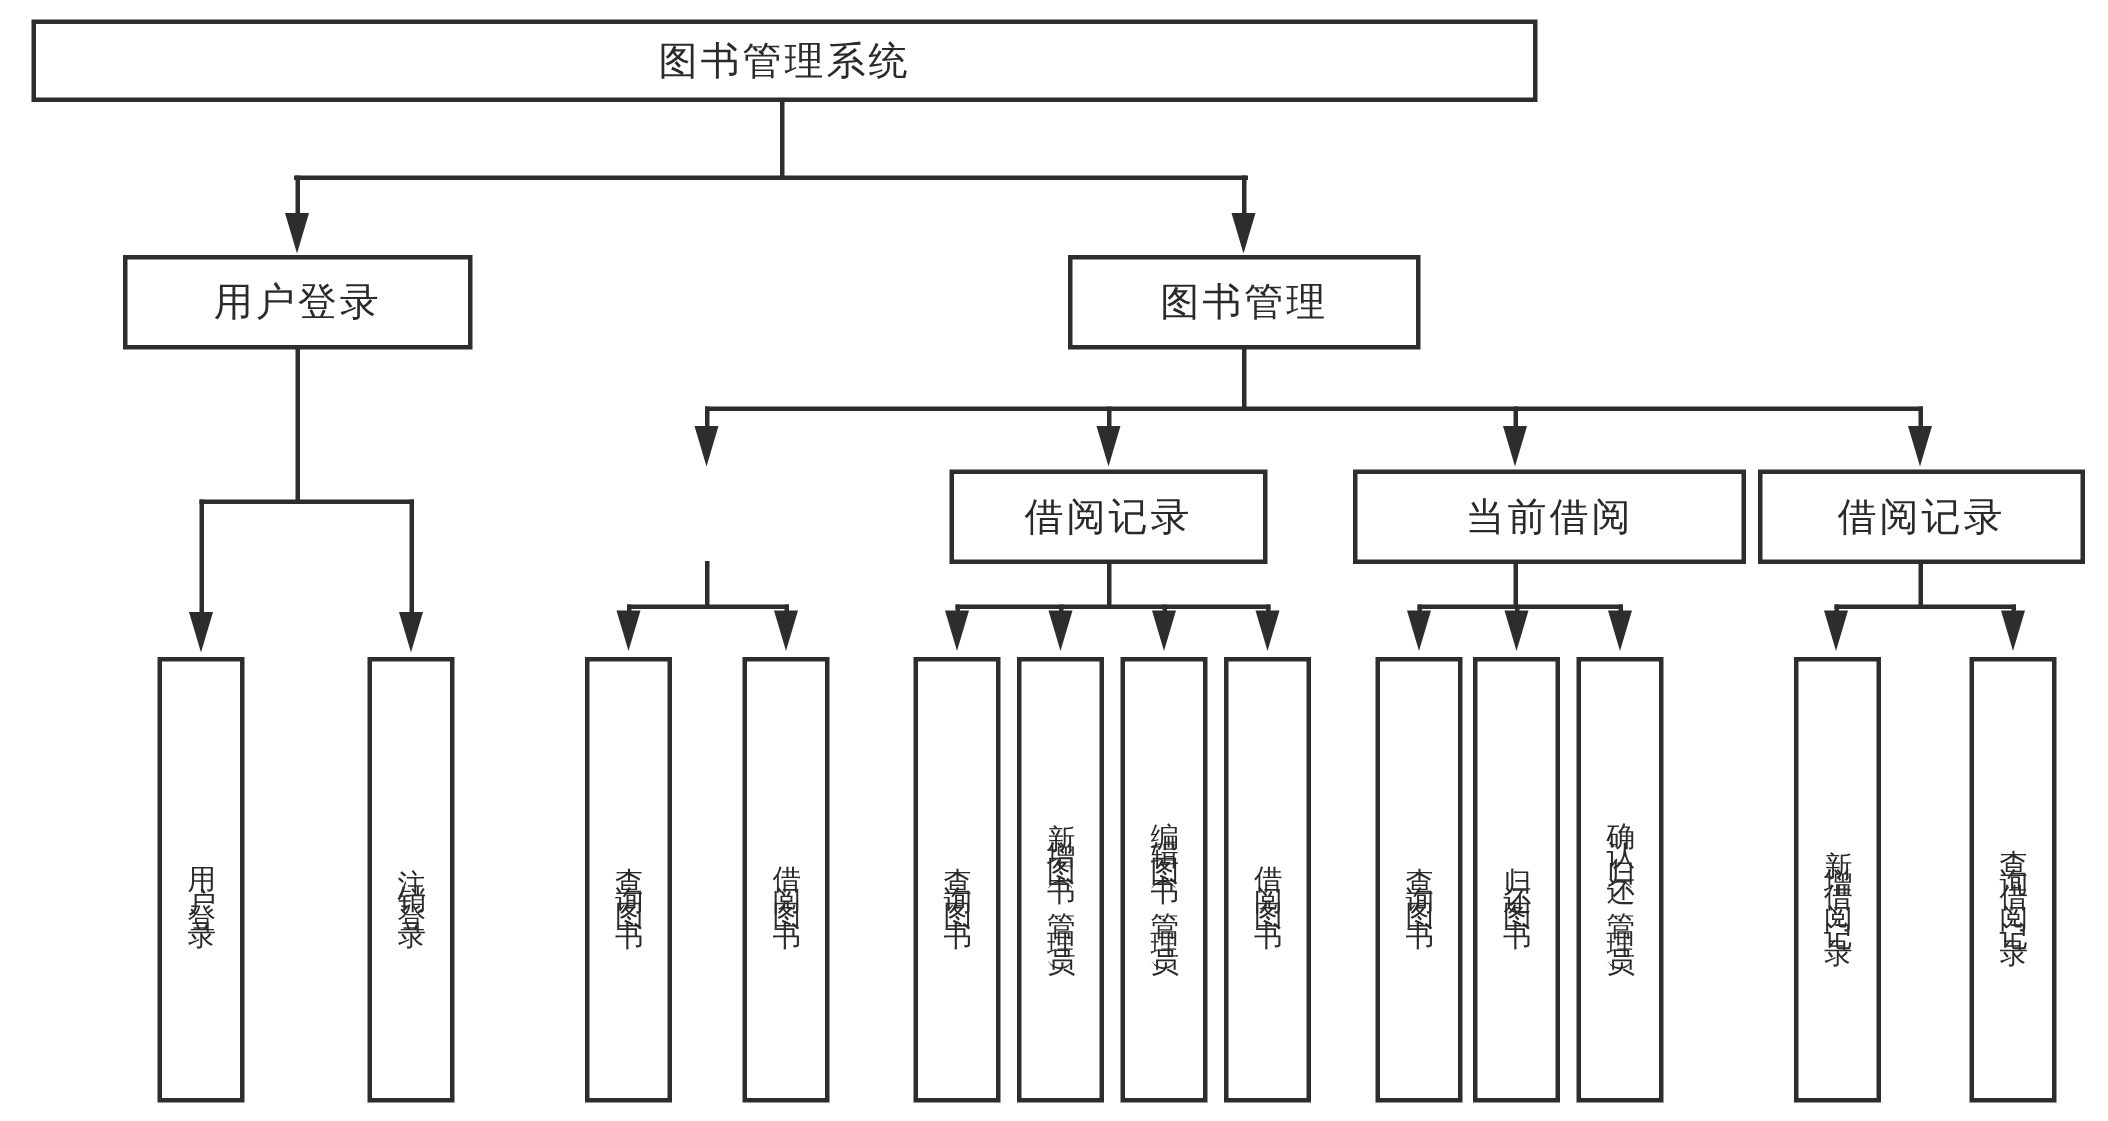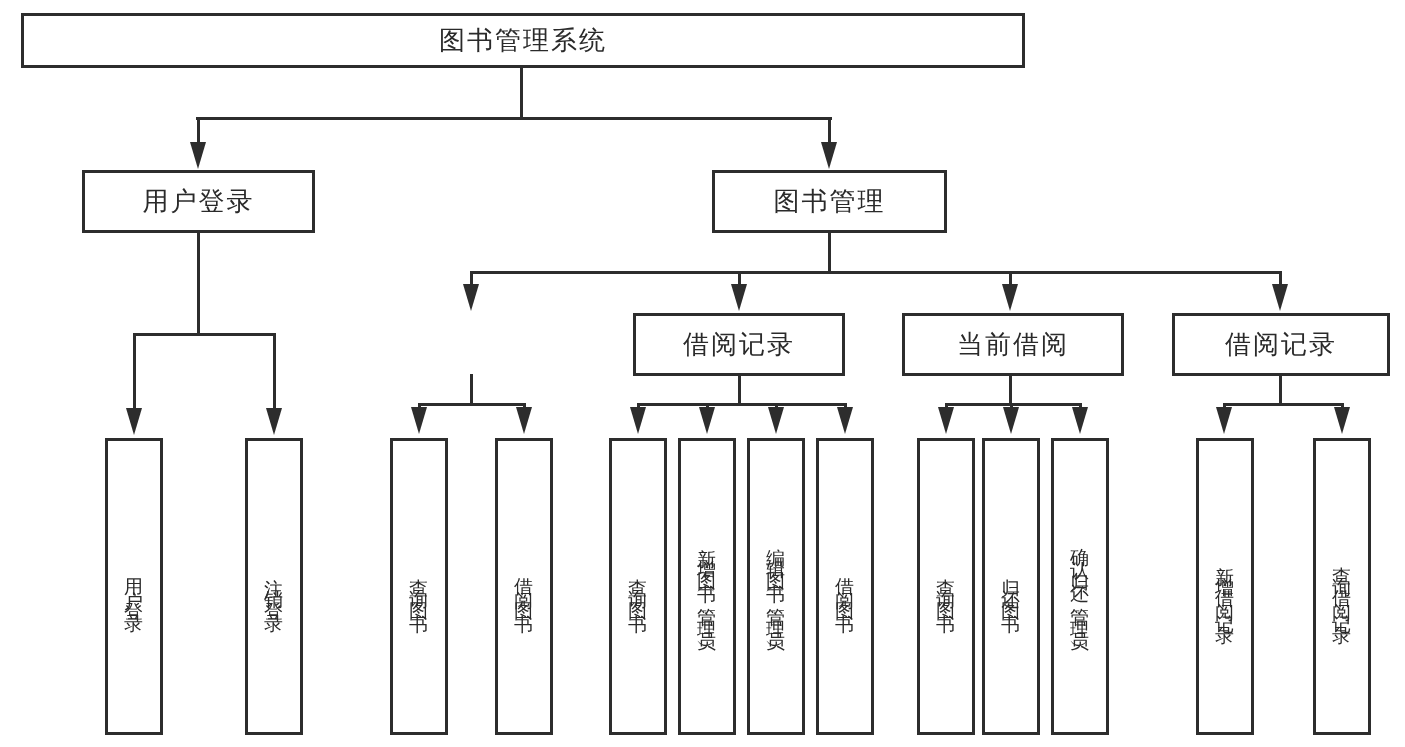--- a/index.html
+++ b/index.html
@@ -70,21 +70,21 @@
   <div class="line" style="left:737.5px;top:271px;width:3px;height:14px;"></div>
   <div class="ah" style="left:730.5px;top:284px;"></div>
   <div class="line" style="left:1008.5px;top:271px;width:3px;height:14px;"></div>
   <div class="ah" style="left:1001.5px;top:284px;"></div>
   <div class="line" style="left:1278.5px;top:271px;width:3px;height:14px;"></div>
   <div class="ah" style="left:1271.5px;top:284px;"></div>
 
   <div class="box lvl3" style="left:633px;width:212px;">
     <span class="hlabel">借阅记录</span>
   </div>
-  <div class="box lvl3" style="left:902px;width:222px;">
+  <div class="box lvl3" style="left:902px;width:262px;">
     <span class="hlabel">当前借阅</span>
   </div>
   <div class="box lvl3" style="left:1172px;width:218px;">
     <span class="hlabel">借阅记录</span>
   </div>
 
   <div class="line" style="left:469.5px;top:374px;width:3px;height:32px;"></div>
   <div class="line" style="left:417.5px;top:403px;width:108px;height:3px;"></div>
   <div class="line" style="left:417.5px;top:403px;width:3px;height:8px;"></div>
   <div class="ah" style="left:410.5px;top:407px;"></div>

